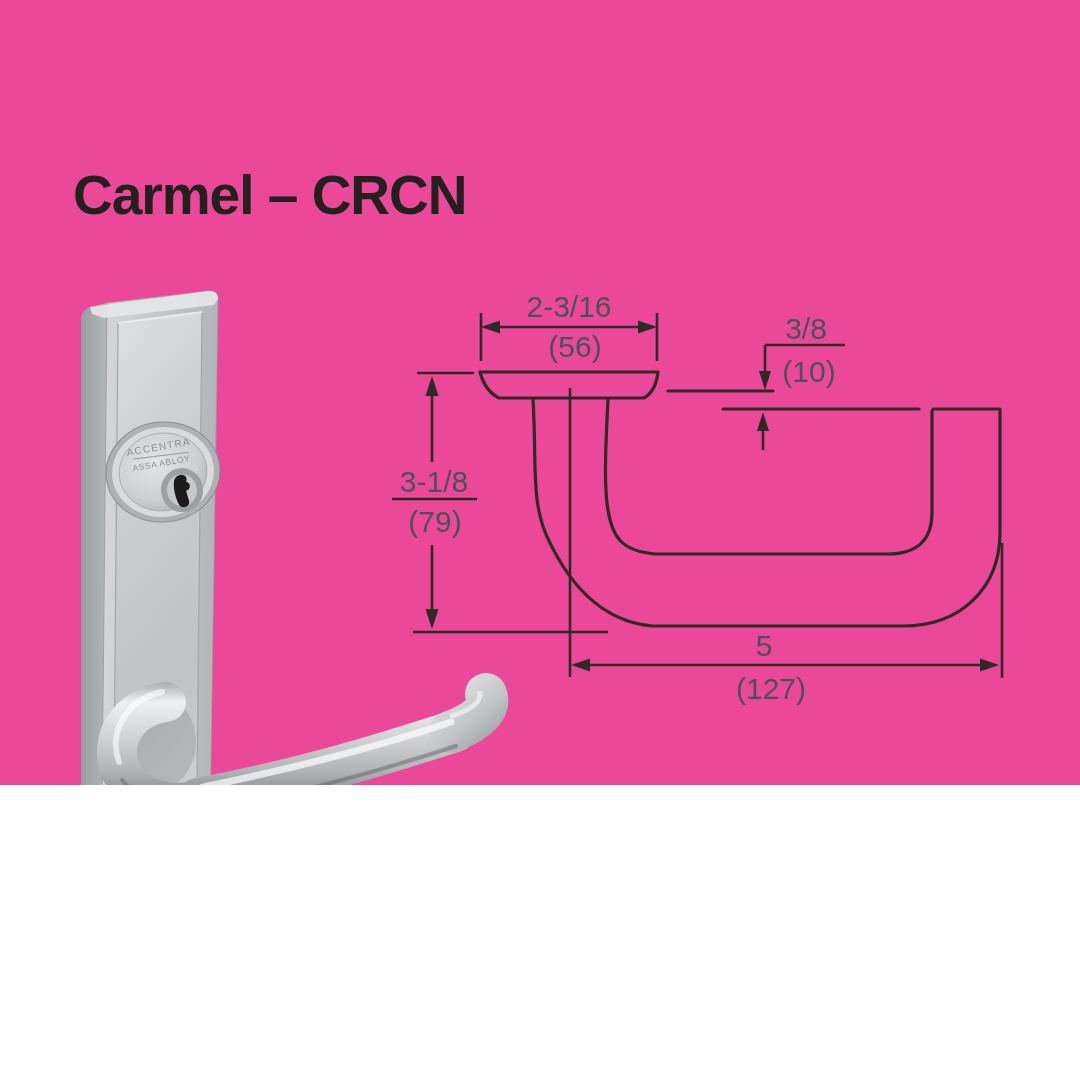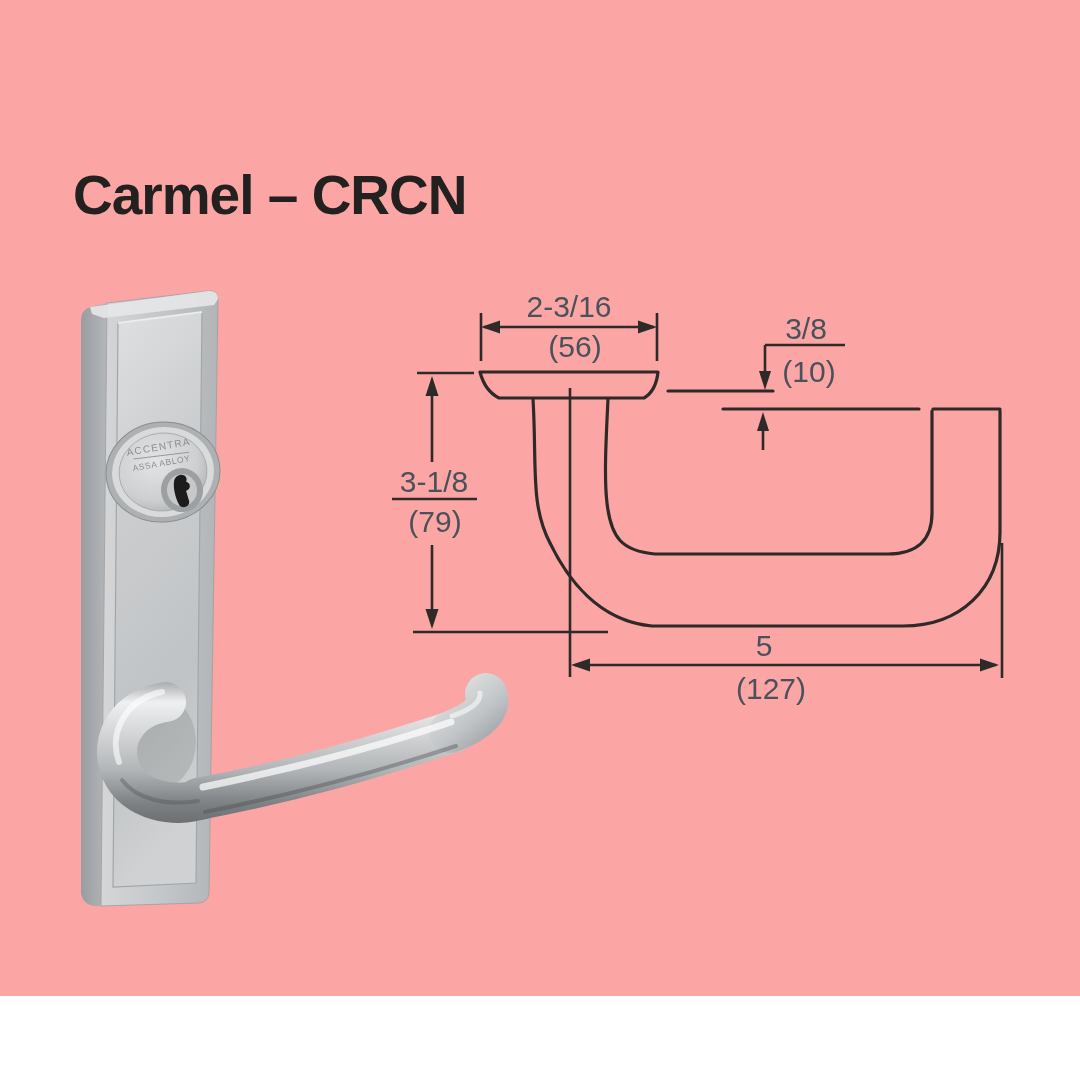--- a/index.html
+++ b/index.html
@@ -1,16 +1,16 @@
 <!DOCTYPE html>
 <html><head>
 <meta charset="utf-8">
 <style>
   html,body{margin:0;padding:0;background:#ffffff;}
-  .canvas{position:relative;width:1080px;height:996px;background:#fca5a5;overflow:hidden;
+  .canvas{position:relative;width:1080px;height:785px;background:#ec4899;overflow:hidden;
           font-family:"Liberation Sans", sans-serif;}
   .page-title{position:absolute;left:73px;top:163px;margin:0;
               font-family:"Liberation Sans", sans-serif;
               font-size:55px;font-weight:700;letter-spacing:-1px;color:#232020;}
   svg{position:absolute;left:0;top:0;}
   .dim-txt{font:30px "Liberation Sans", sans-serif;}
   .brand-txt1{font:10px "Liberation Sans", sans-serif;letter-spacing:1.2px;fill:#8b8e90;}
   .brand-txt2{font:8.5px "Liberation Sans", sans-serif;letter-spacing:0.6px;fill:#8b8e90;}
 </style>
 </head>

